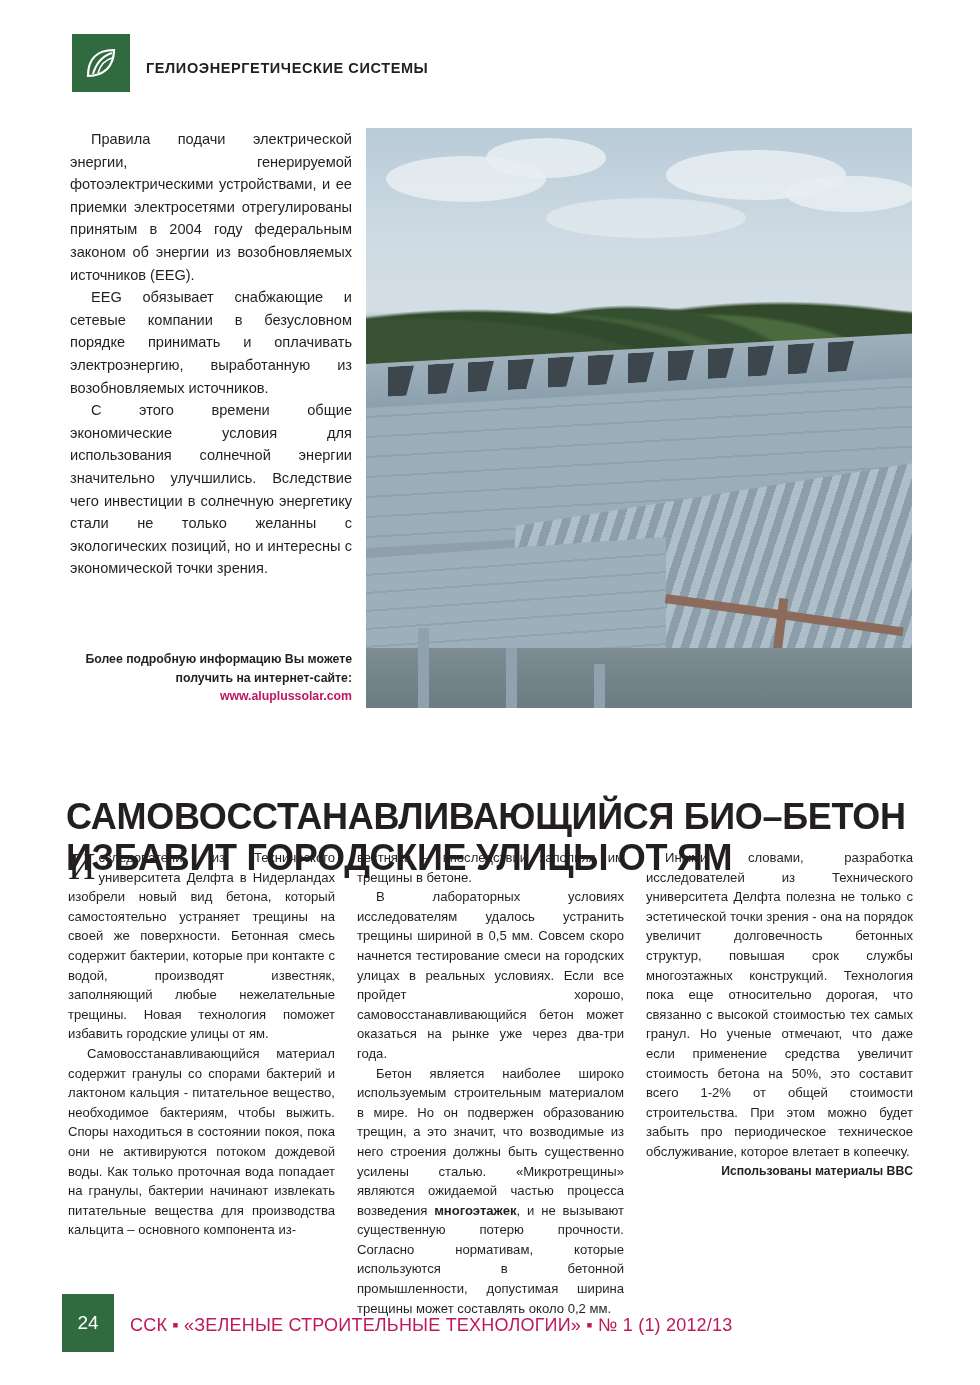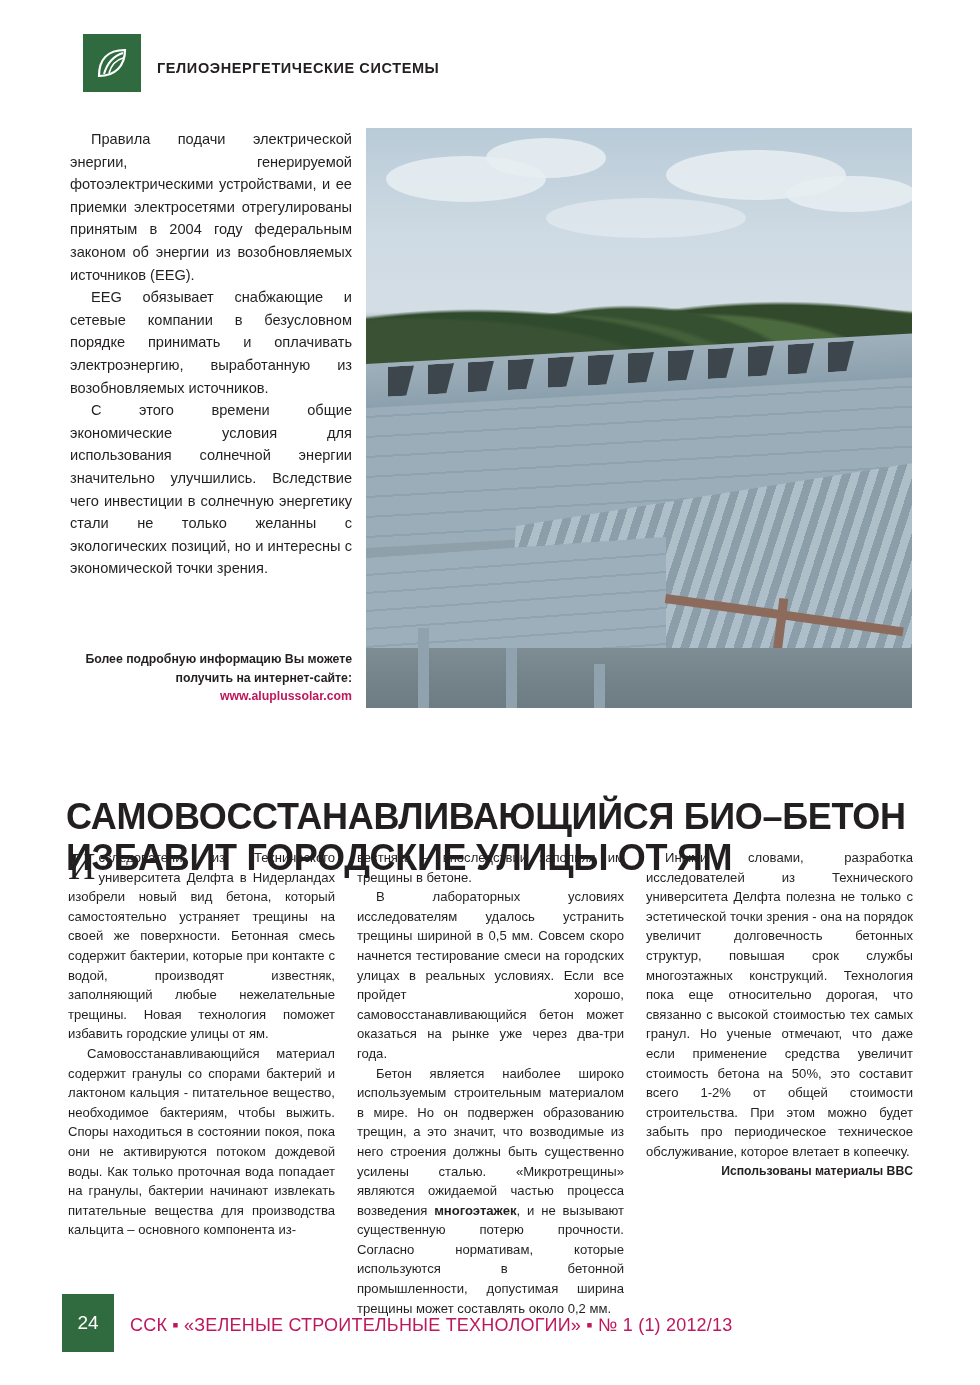--- a/index.html
+++ b/index.html
@@ -30,21 +30,21 @@
     left: 0;
     top: 0;
     width: 34px;
     height: 1385px;
     background: #ffffff;
   }
 
   
   .header {
     position: absolute;
-    left: 83px;
+    left: 72px;
     top: 34px;
     width: 520px;
     height: 62px;
     padding-left: 43px;
   }
   .logo-box {
     position: absolute;
     left: 0;
     top: 0;
     width: 58px;

